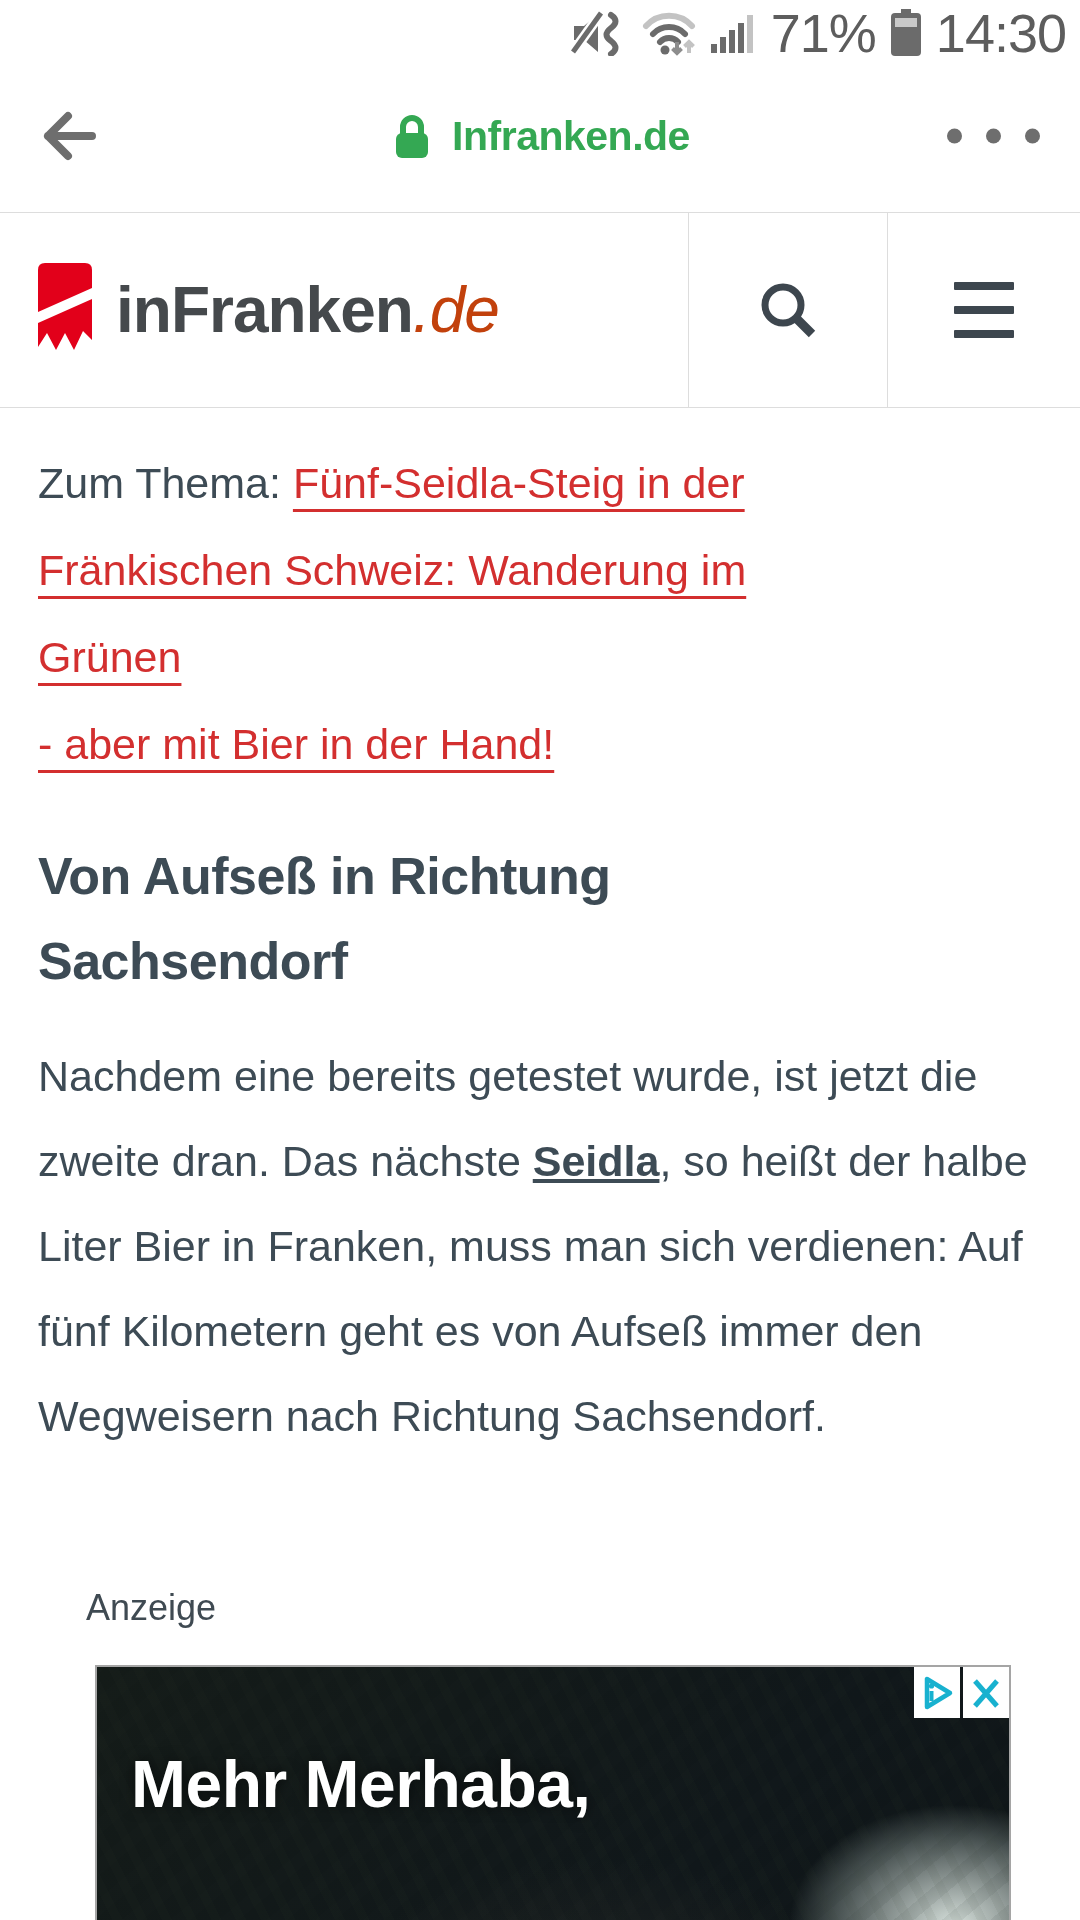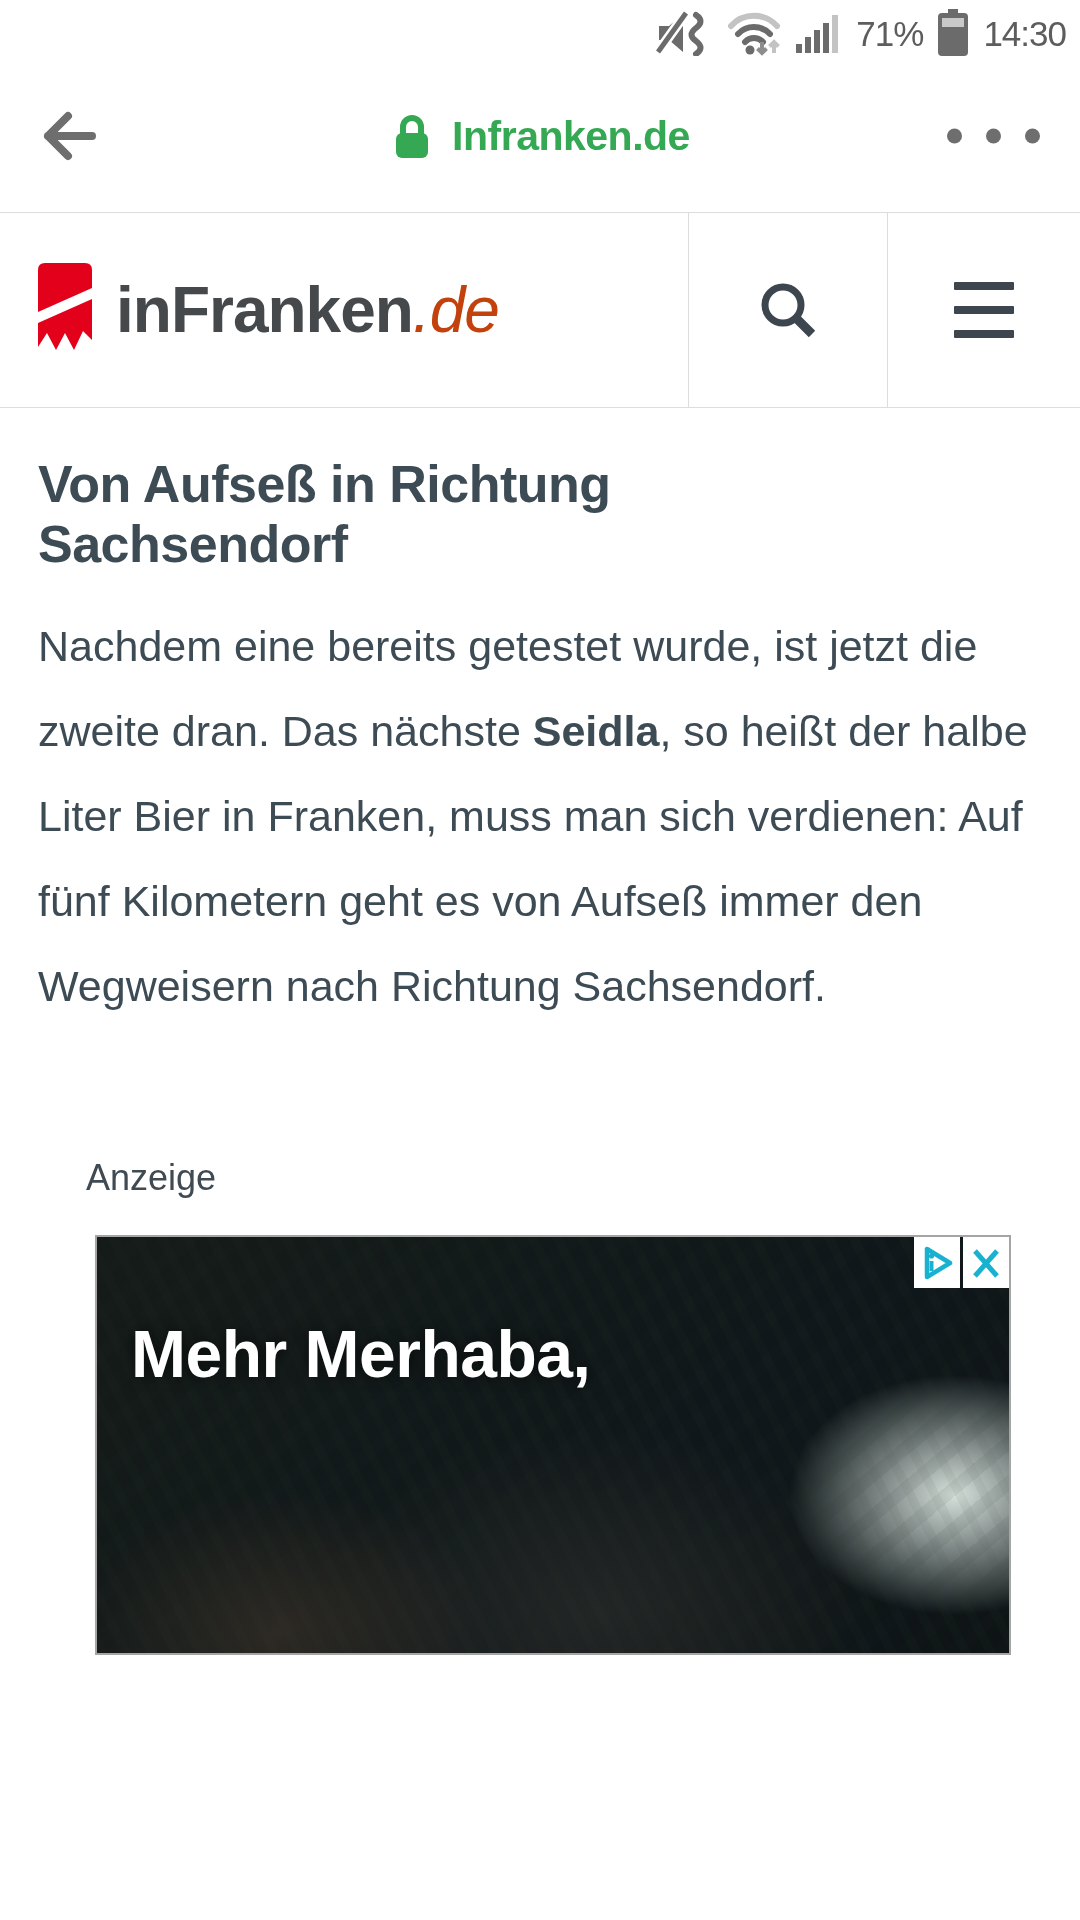--- a/index.html
+++ b/index.html
@@ -2,21 +2,21 @@
 <html><head>
 <meta charset="utf-8">
 <style>
   * { margin:0; padding:0; box-sizing:border-box; }
   html,body { width:1080px; height:1920px; background:#ffffff; overflow:hidden;
               font-family:"Liberation Sans","DejaVu Sans",sans-serif; }
 
   
   .status-bar{ height:60px; display:flex; align-items:center; justify-content:flex-end;
                gap:14px; padding:6px 14px 0 0; background:#fff; }
-  .status-bar .sys-text{ font-size:35px; color:#5d5d5d; letter-spacing:-1px; line-height:1; }
+  .status-bar .sys-text{ font-size:54px; color:#5d5d5d; letter-spacing:-1px; line-height:1; }
   .sicon{ display:block; }
 
   
   .browser-bar{ height:152px; position:relative; background:#fff; }
   .back-btn{ position:absolute; left:38px; top:50%; transform:translateY(-50%); width:62px; height:54px; cursor:pointer;}
   .url-box{ position:absolute; left:0; right:0; top:50%; transform:translateY(-50%);
             display:flex; align-items:center; justify-content:center; gap:18px; cursor:pointer;}
   .url-text{ color:#34A853; font-size:41px; font-weight:700; letter-spacing:-0.5px; }
   .overflow-btn{ position:absolute; right:40px; top:50%; transform:translateY(-50%);
                  display:flex; gap:24px; cursor:pointer; padding:10px 0;}
@@ -34,24 +34,24 @@
   .hamburger{ display:flex; flex-direction:column; gap:16px; }
   .hamburger span{ display:block; width:60px; height:8px; background:#3d464e; border-radius:1px; }
 
   
   .content{ padding:0 38px; }
   .topic{ margin-top:32px; font-size:43px; line-height:87px; color:#3d4b55; max-width:860px; }
   .topic-link{ color:#d32f2f; cursor:pointer; text-decoration:underline;
                text-underline-offset:11px; text-decoration-thickness:3px; }
   .topic-link .ln{ display:block; }
   .topic-link .ln.first{ display:inline; }
-  h2.article-heading{ margin-top:46px; font-size:52px; line-height:60px; font-weight:700;
+  h2.article-heading{ margin-top:46px; font-size:52px; line-height:85px; font-weight:700;
                       color:#3d4b55; max-width:700px; letter-spacing:-0.5px; }
   p.article-para{ margin-top:30px; font-size:43px; line-height:85px; color:#3d4b55; max-width:1004px; }
-  p.article-para b{ font-weight:700; }
+  p.article-para b{ font-weight:700;text-decoration:underline; }
 
   
   .ad-label{ margin:128px 0 0 48px; font-size:36px; color:#3f4a52; }
   .ad-frame{ position:relative; margin:36px 0 0 95px; width:916px; height:420px;
              border:2px solid #a5a5a5; cursor:pointer; overflow:hidden;
              background:
                radial-gradient(220px 160px at 94% 62%, rgba(225,235,230,0.95), rgba(170,185,180,0.35) 55%, rgba(0,0,0,0) 75%),
                radial-gradient(300px 200px at 20% 95%, rgba(80,62,48,0.45), rgba(0,0,0,0) 70%),
                radial-gradient(400px 260px at 55% 90%, rgba(70,66,58,0.35), rgba(0,0,0,0) 70%),
                linear-gradient(135deg, #141b18 0%, #10171a 60%, #0e1416 100%); }
@@ -137,20 +137,21 @@
     <div class="hamburger">
       <span></span>
         <span></span>
         <span></span>
     </div>
   </div>
 </div>
 
 <div class="content">
 
+  <div class="topic"><span>Zum Thema: </span><a class="topic-link"><span class="ln first">Fünf-Seidla-Steig in der</span><span class="ln">Fränkischen Schweiz: Wanderung im Grünen</span><span class="ln">- aber mit Bier in der Hand!</span></a></div>
 
   <h2 class="article-heading">Von Aufseß in Richtung Sachsendorf</h2>
 
   <p class="article-para"><span>Nachdem eine bereits getestet wurde, ist jetzt die zweite dran. Das nächste </span><b>Seidla</b><span>, so heißt der halbe Liter Bier in Franken, muss man sich verdienen: Auf fünf Kilometern geht es von Aufseß immer den Wegweisern nach Richtung Sachsendorf.</span></p>
 
   <div class="ad-label">Anzeige</div>
 </div>
 
 <div class="ad-frame">
   <div class="ad-texture"></div>

